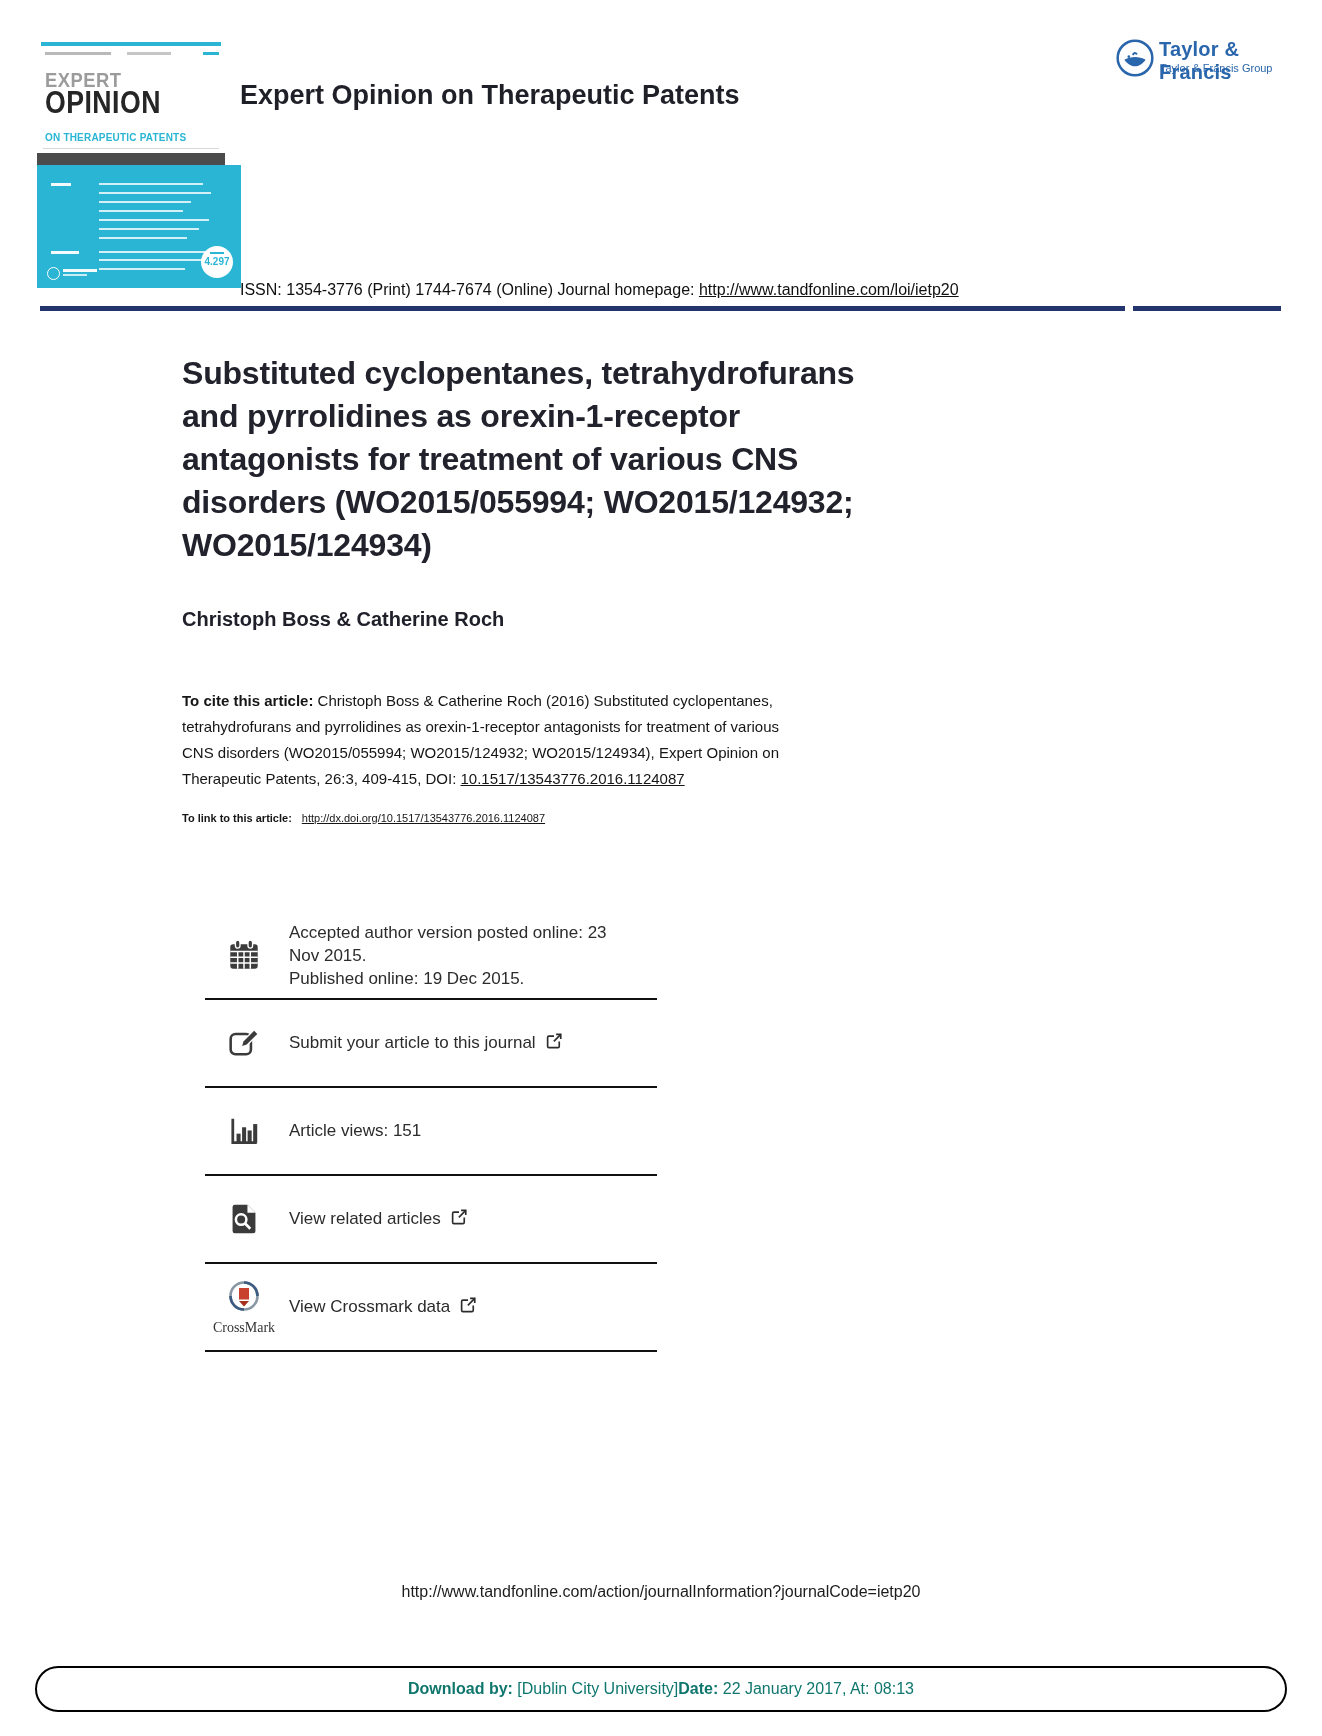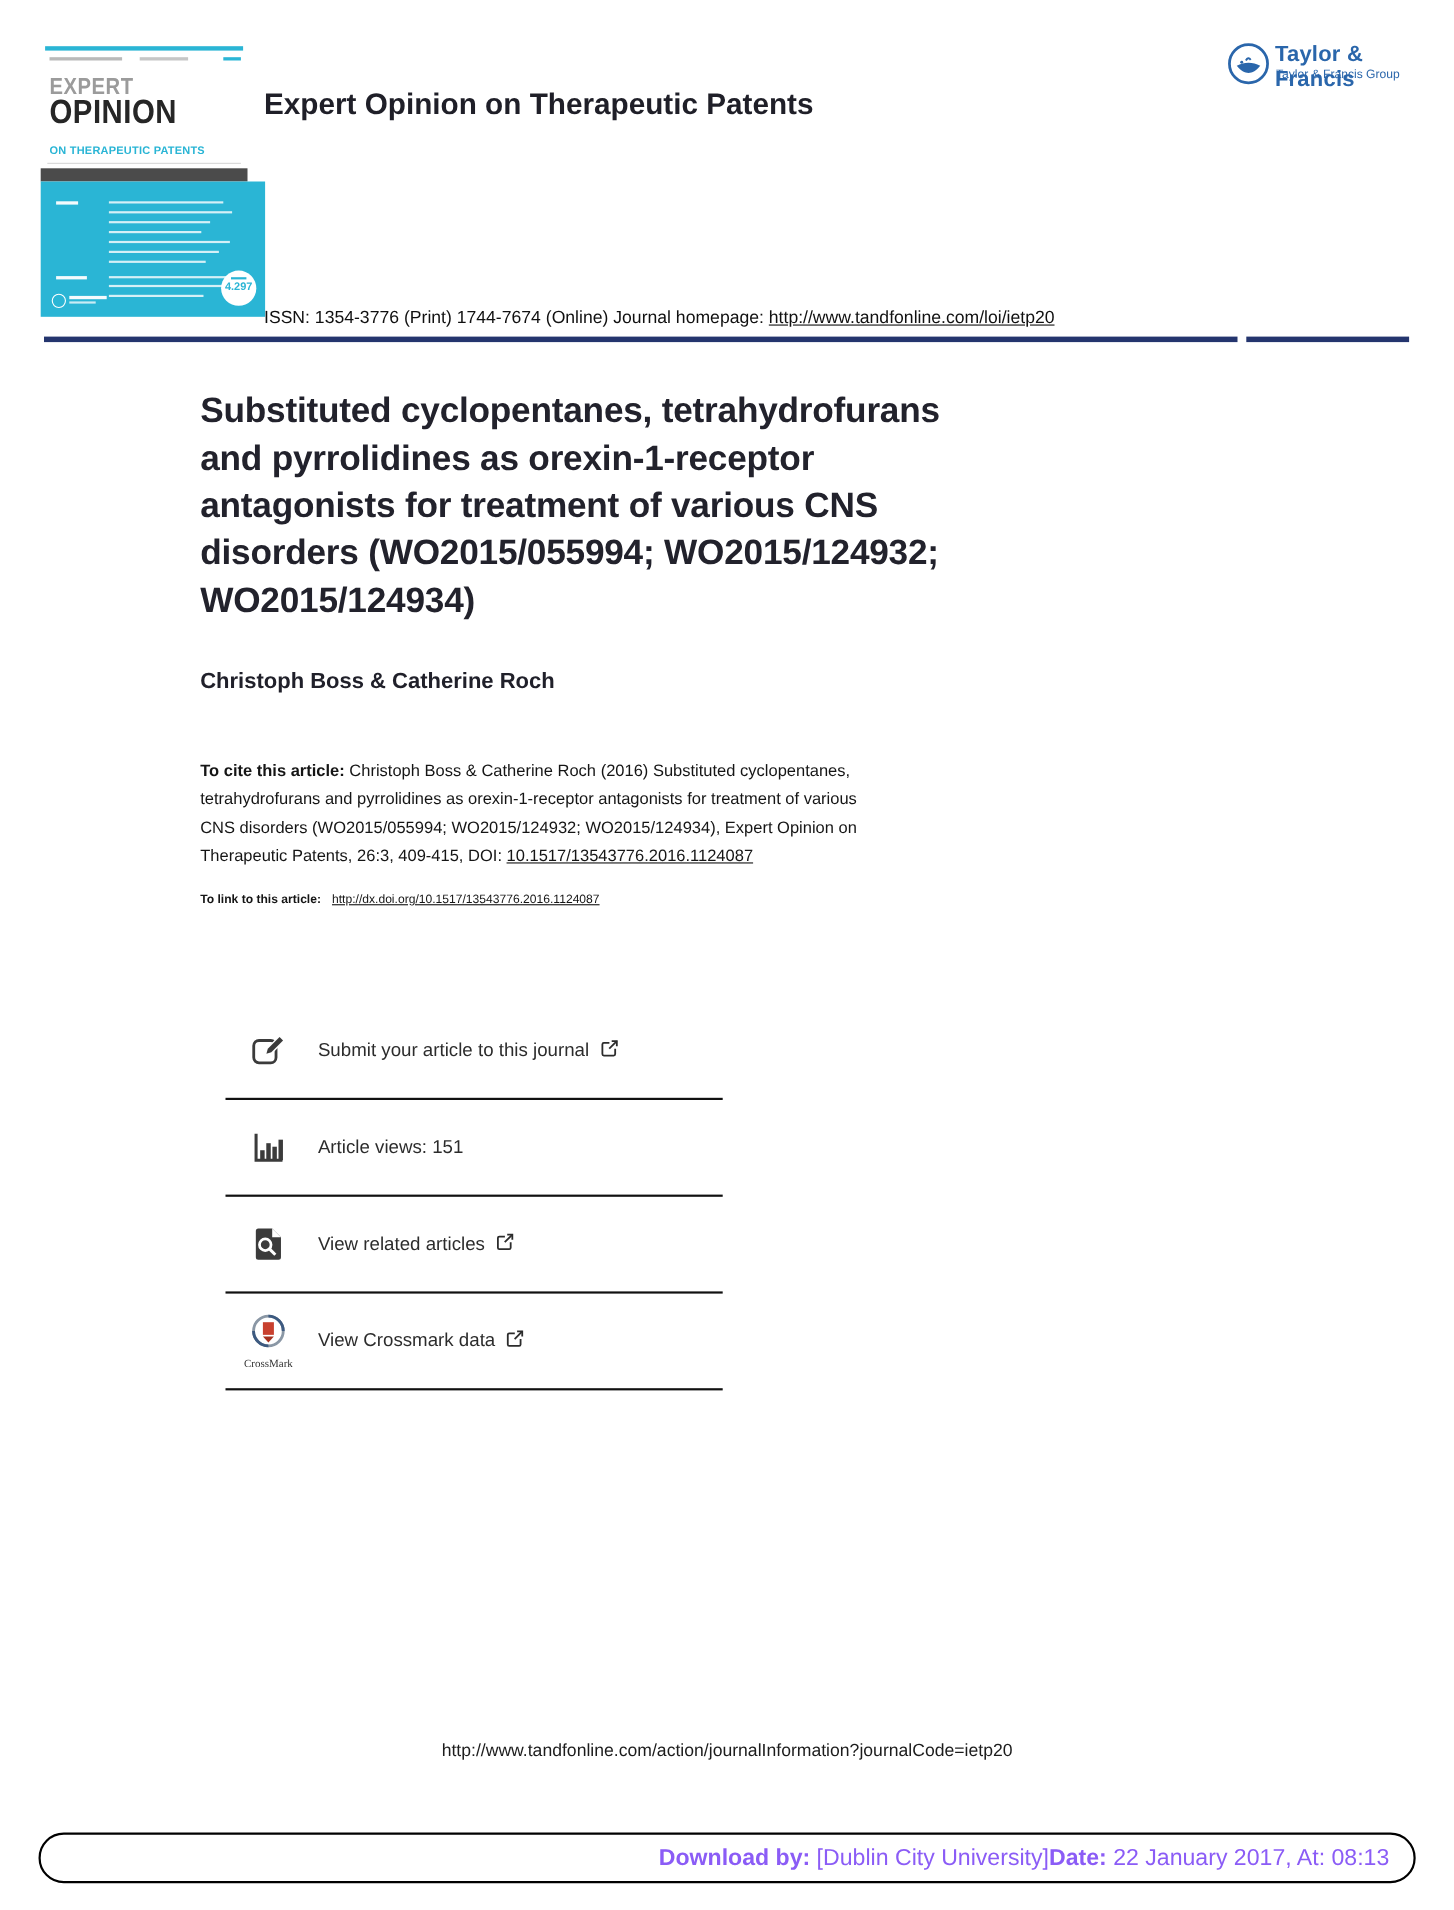--- a/index.html
+++ b/index.html
@@ -51,25 +51,25 @@
   .linkline{position:absolute;left:182px;top:812px;font-size:11px;color:#151515;}
   .linkline .lbl{font-weight:bold;}
   .linkline .url{text-decoration:underline;margin-left:10px;}
 
   
   .actions{position:absolute;left:205px;top:912px;width:452px;}
   .action-row{display:flex;align-items:center;gap:22px;height:88px;border-bottom:2px solid #111;padding-left:16px;box-sizing:border-box;}
   .action-row .txt{font-size:17px;color:#2c2c2c;display:flex;align-items:center;gap:9px;flex-wrap:wrap;}
   .action-row .multiline{line-height:23px;}
   .iconbox{width:46px;display:flex;flex-direction:column;align-items:center;flex-shrink:0;}
-  .cm-caption{font-size:10px;color:#333;margin-top:1px;font-family:"Liberation Serif",serif;}
+  .cm-caption{font-size:14px;color:#333;margin-top:1px;font-family:"Liberation Serif",serif;}
 
   
   .terms{position:absolute;left:0;top:1578px;width:1322px;text-align:center;font-size:16px;line-height:27px;color:#1c1c1c;}
-  .pill{position:absolute;left:35px;top:1666px;width:1252px;height:46px;border:2.5px solid #000;border-radius:24px;box-sizing:border-box;display:flex;align-items:center;justify-content:flex-end;padding:0 22px;font-size:21px;color:#8b5cf6;}
+  .pill{position:absolute;left:35px;top:1666px;width:1252px;height:46px;border:2.5px solid #000;border-radius:24px;box-sizing:border-box;display:flex;align-items:center;justify-content:center;padding:0 22px;font-size:16px;color:#0f766e;}
   .pill b{font-weight:bold;}
 </style>
 </head>
 <body>
 
 <div class="page">
 
   <div class="cover">
     <div class="cover-topbar"></div>
     <div class="cover-meta">
@@ -145,20 +145,35 @@
     <div>CNS disorders (WO2015/055994; WO2015/124932; WO2015/124934), Expert Opinion on</div>
     <div><span>Therapeutic Patents, 26:3, 409-415, DOI: </span><a href="#" class="doi" style="color:#151515">10.1517/13543776.2016.1124087</a></div>
   </div>
 
   <div class="linkline">
     <span class="lbl">To link to this article:</span><a href="#" class="url" style="color:#151515">http://dx.doi.org/10.1517/13543776.2016.1124087</a>
   </div>
 
   <div class="actions">
 
+    <div class="action-row">
+      <span class="iconbox">
+        <svg width="32" height="32" viewBox="0 0 28 28">
+          <rect x="2" y="4.5" width="24" height="21.5" rx="2.5" fill="#3b3b3b"></rect>
+          <path d="M2 11 h24 M2 16 h24 M2 21 h24 M8.5 11 v15 M14 11 v15 M19.5 11 v15" stroke="#fff" stroke-width="1.3"></path>
+          <rect x="6.5" y="1" width="4" height="7" rx="2" fill="#3b3b3b" stroke="#fff" stroke-width="1.2"></rect>
+          <rect x="17.5" y="1" width="4" height="7" rx="2" fill="#3b3b3b" stroke="#fff" stroke-width="1.2"></rect>
+        </svg>
+      </span>
+      <span class="txt multiline" style="display:block;">
+        <span style="display:block;">Accepted author version posted online: 23</span>
+        <span style="display:block;">Nov 2015.</span>
+        <span style="display:block;">Published online: 19 Dec 2015.</span>
+      </span>
+    </div>
 
     <div class="action-row">
       <span class="iconbox">
         <svg width="32" height="32" viewBox="0 0 30 30">
           <rect x="2.5" y="6.5" width="19" height="19" rx="4.5" fill="none" stroke="#3b3b3b" stroke-width="2.4"></rect>
           <path d="M24.2 1.6 l5 5 -11 11 -6.2 1.8 1.8 -6.2 z" fill="#fff"></path>
           <path d="M24.5 3.5 l3 3 -10 10 -4.2 1.2 1.2 -4.2 z" fill="#3b3b3b"></path>
         </svg>
       </span>
       <span class="txt">

